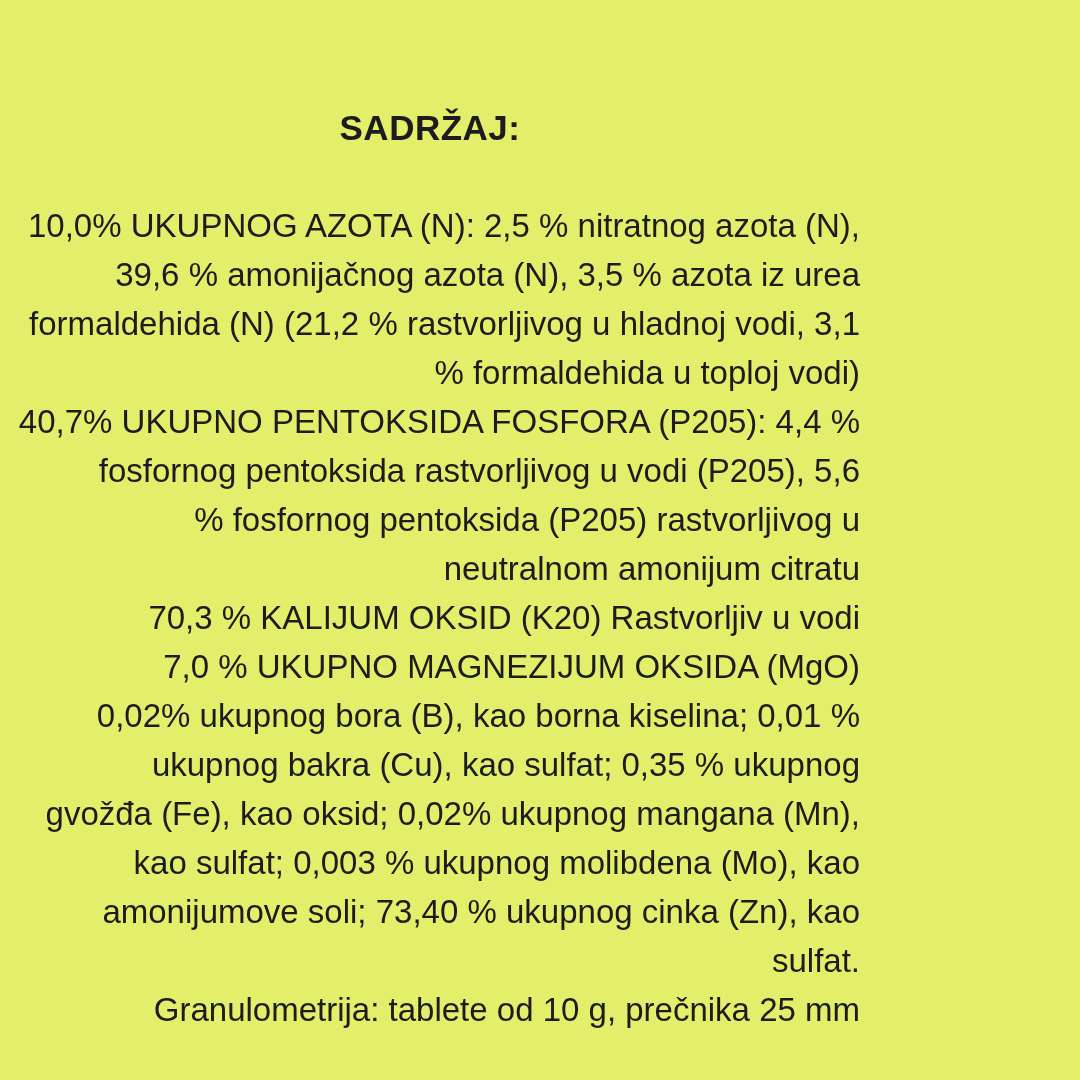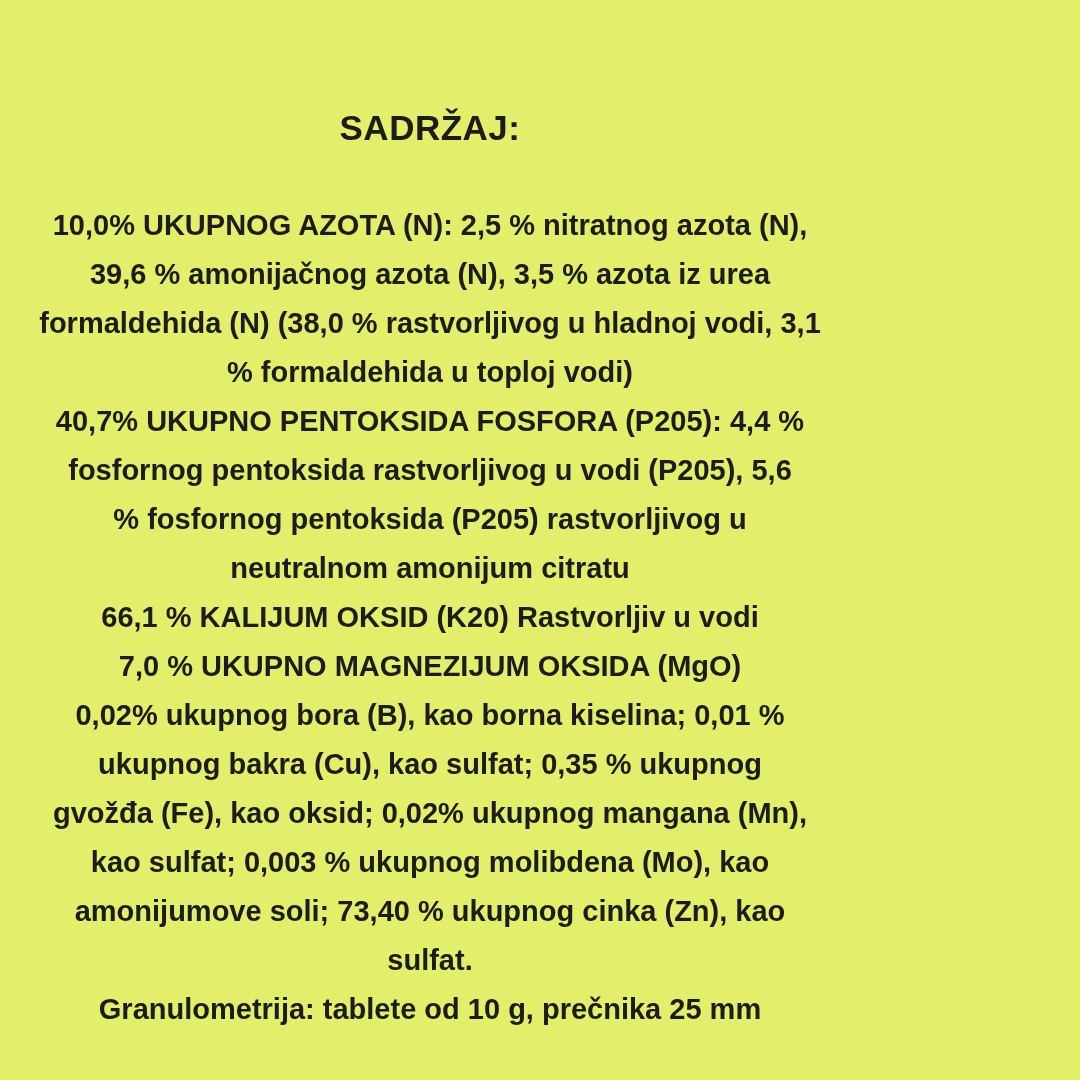--- a/index.html
+++ b/index.html
@@ -23,42 +23,43 @@
     font-size: 35px;
     font-weight: 700;
     line-height: 49px;
     letter-spacing: 0.5px;
     white-space: nowrap;
   }
   .title-spacer {
     height: 49px;
   }
   .label-line {
-    font-size: 29px;
-    font-weight: 700;
+    font-size: 33px;
+    font-weight: 400;
     line-height: 49px;
     letter-spacing: 0px;
     white-space: nowrap;
+    text-align: right;
   }
 </style>
 </head>
 <body style="background-color: rgb(227, 238, 107); color: rgb(28, 28, 28);">
 
 <div class="label-canvas">
   <div class="label-title">SADRŽAJ:</div>
   <div class="title-spacer"></div>
   <div class="label-line">10,0% UKUPNOG AZOTA (N): 2,5 % nitratnog azota (N),</div>
   <div class="label-line">39,6 % amonijačnog azota (N), 3,5 % azota iz urea</div>
-  <div class="label-line">formaldehida (N) (38,0 % rastvorljivog u hladnoj vodi, 3,1</div>
+  <div class="label-line">formaldehida (N) (21,2 % rastvorljivog u hladnoj vodi, 3,1</div>
   <div class="label-line">% formaldehida u toploj vodi)</div>
   <div class="label-line">40,7% UKUPNO PENTOKSIDA FOSFORA (P205): 4,4 %</div>
   <div class="label-line">fosfornog pentoksida rastvorljivog u vodi (P205), 5,6</div>
   <div class="label-line">% fosfornog pentoksida (P205) rastvorljivog u</div>
   <div class="label-line">neutralnom amonijum citratu</div>
-  <div class="label-line">66,1 % KALIJUM OKSID (K20) Rastvorljiv u vodi</div>
+  <div class="label-line">70,3 % KALIJUM OKSID (K20) Rastvorljiv u vodi</div>
   <div class="label-line">7,0 % UKUPNO MAGNEZIJUM OKSIDA (MgO)</div>
   <div class="label-line">0,02% ukupnog bora (B), kao borna kiselina; 0,01 %</div>
   <div class="label-line">ukupnog bakra (Cu), kao sulfat; 0,35 % ukupnog</div>
   <div class="label-line">gvožđa (Fe), kao oksid; 0,02% ukupnog mangana (Mn),</div>
   <div class="label-line">kao sulfat; 0,003 % ukupnog molibdena (Mo), kao</div>
   <div class="label-line">amonijumove soli; 73,40 % ukupnog cinka (Zn), kao</div>
   <div class="label-line">sulfat.</div>
   <div class="label-line">Granulometrija: tablete od 10 g, prečnika 25 mm</div>
 </div>
 

